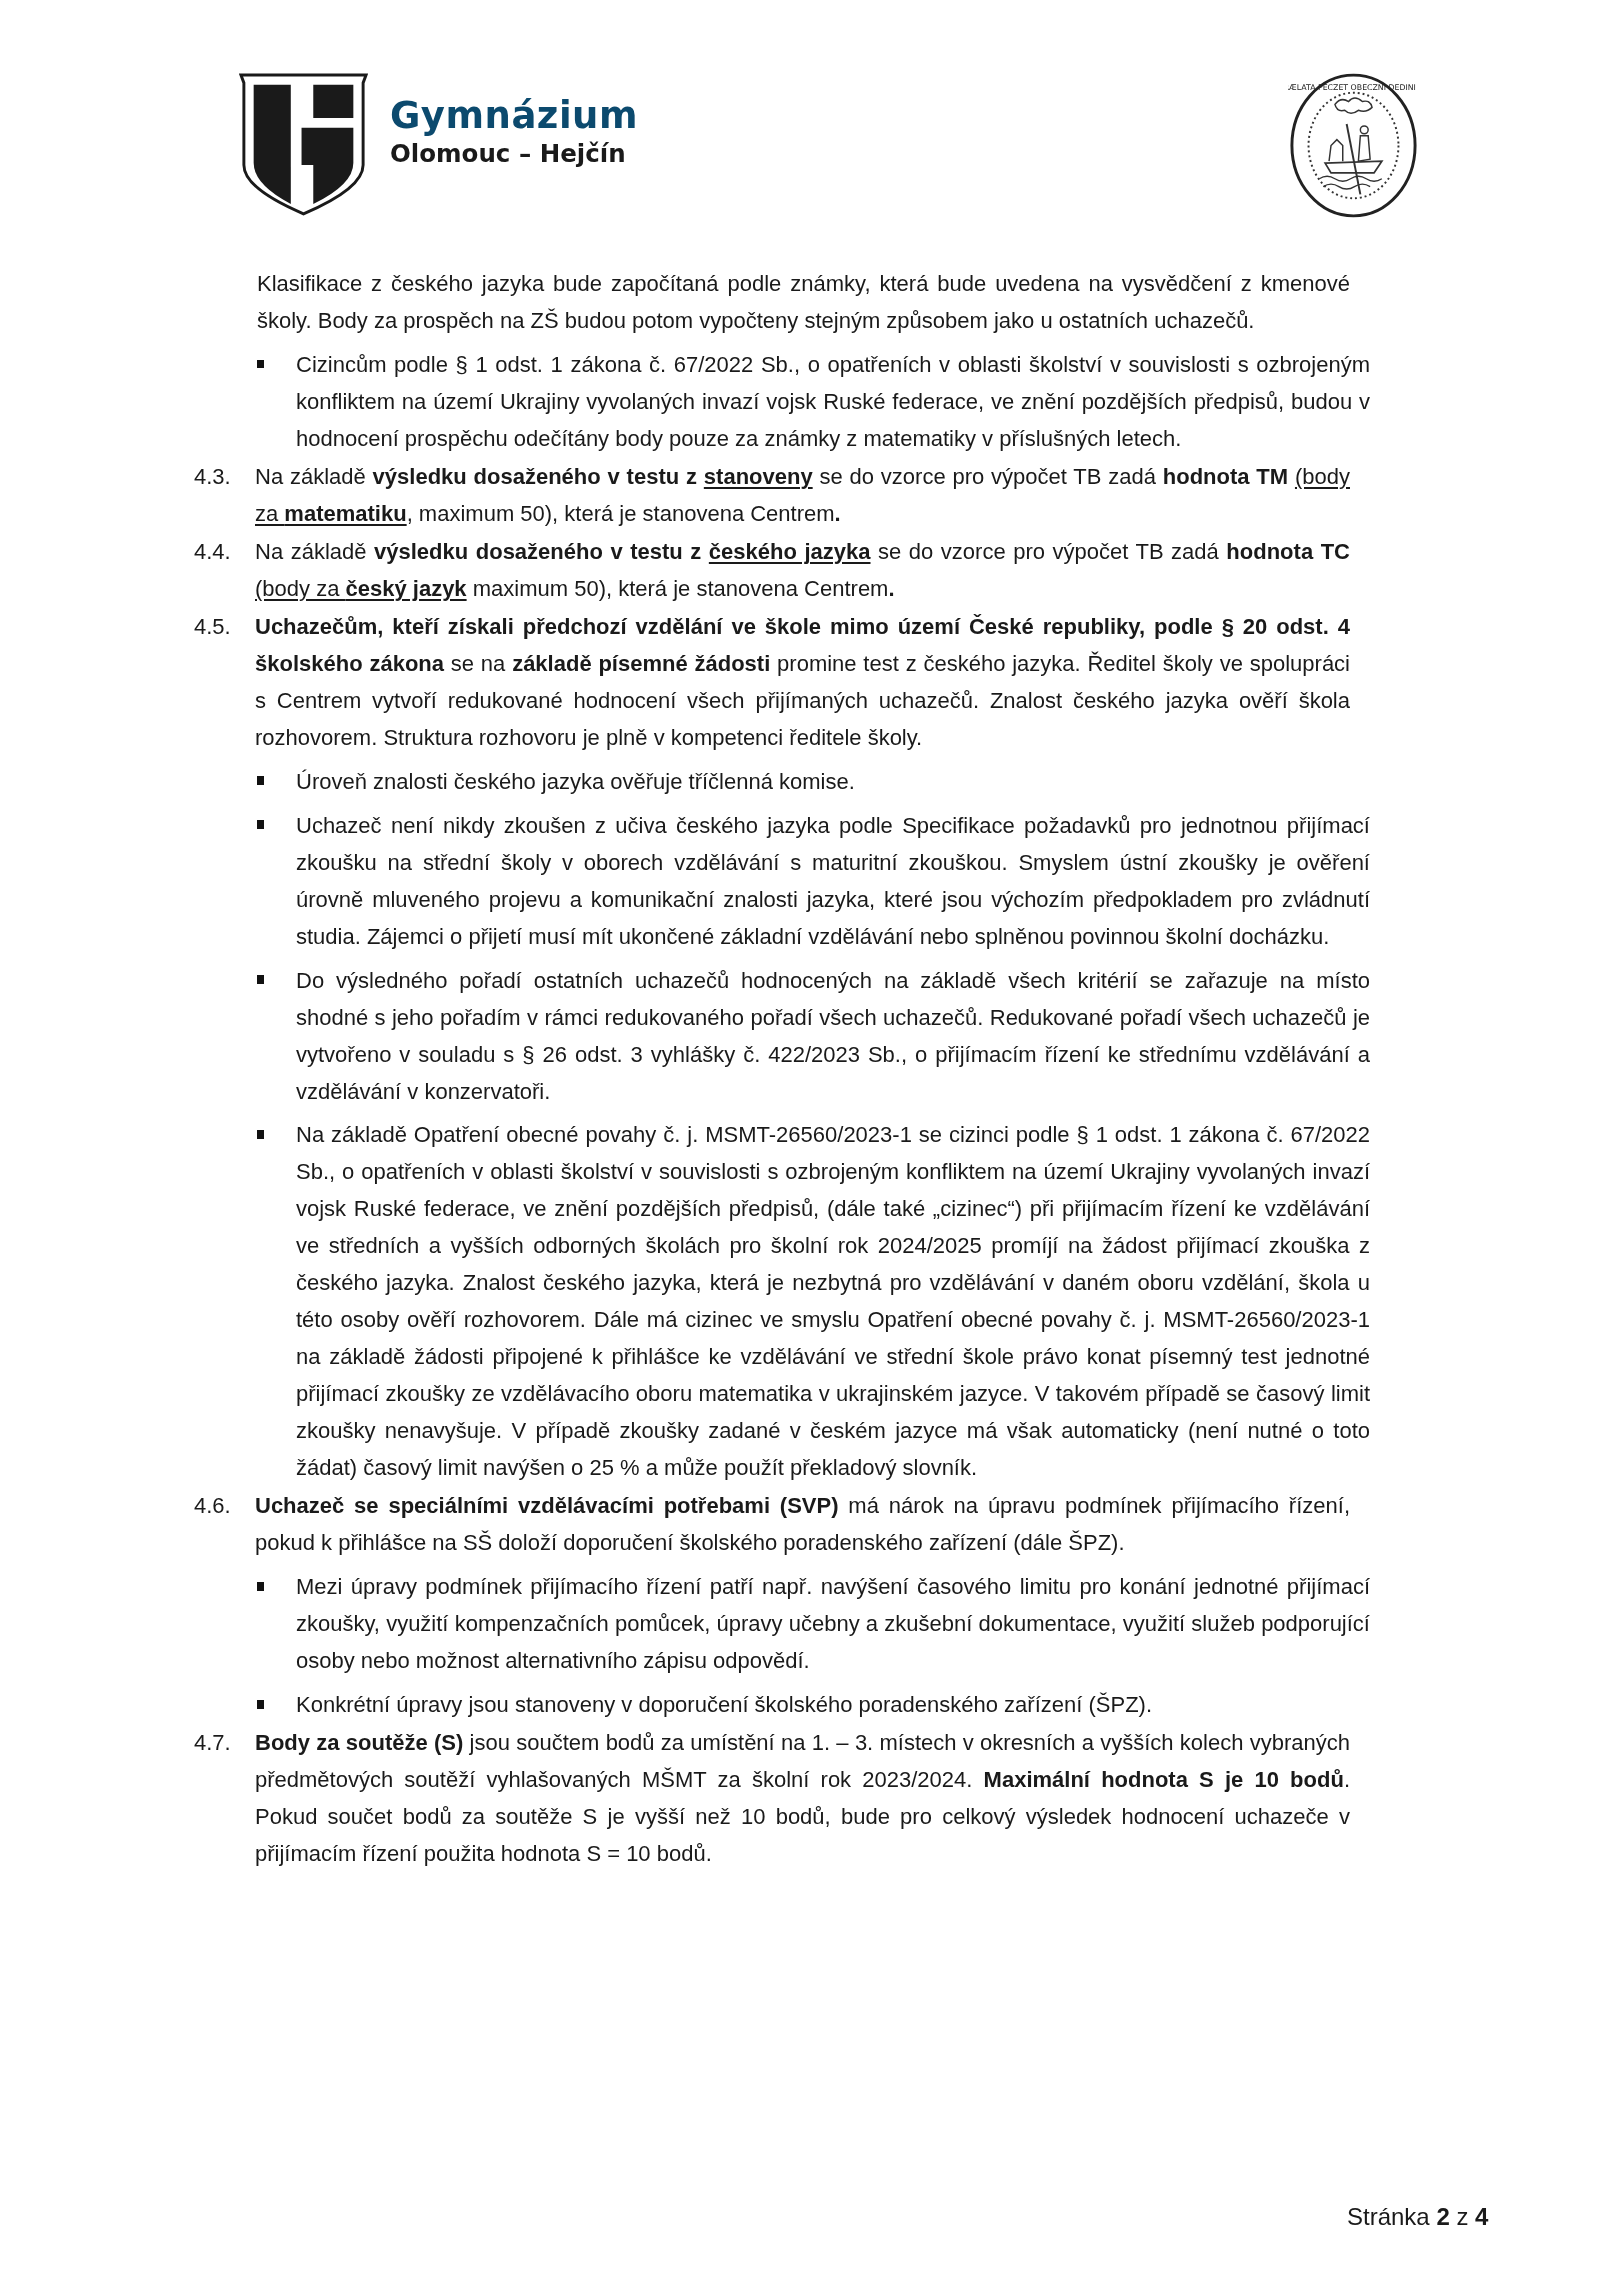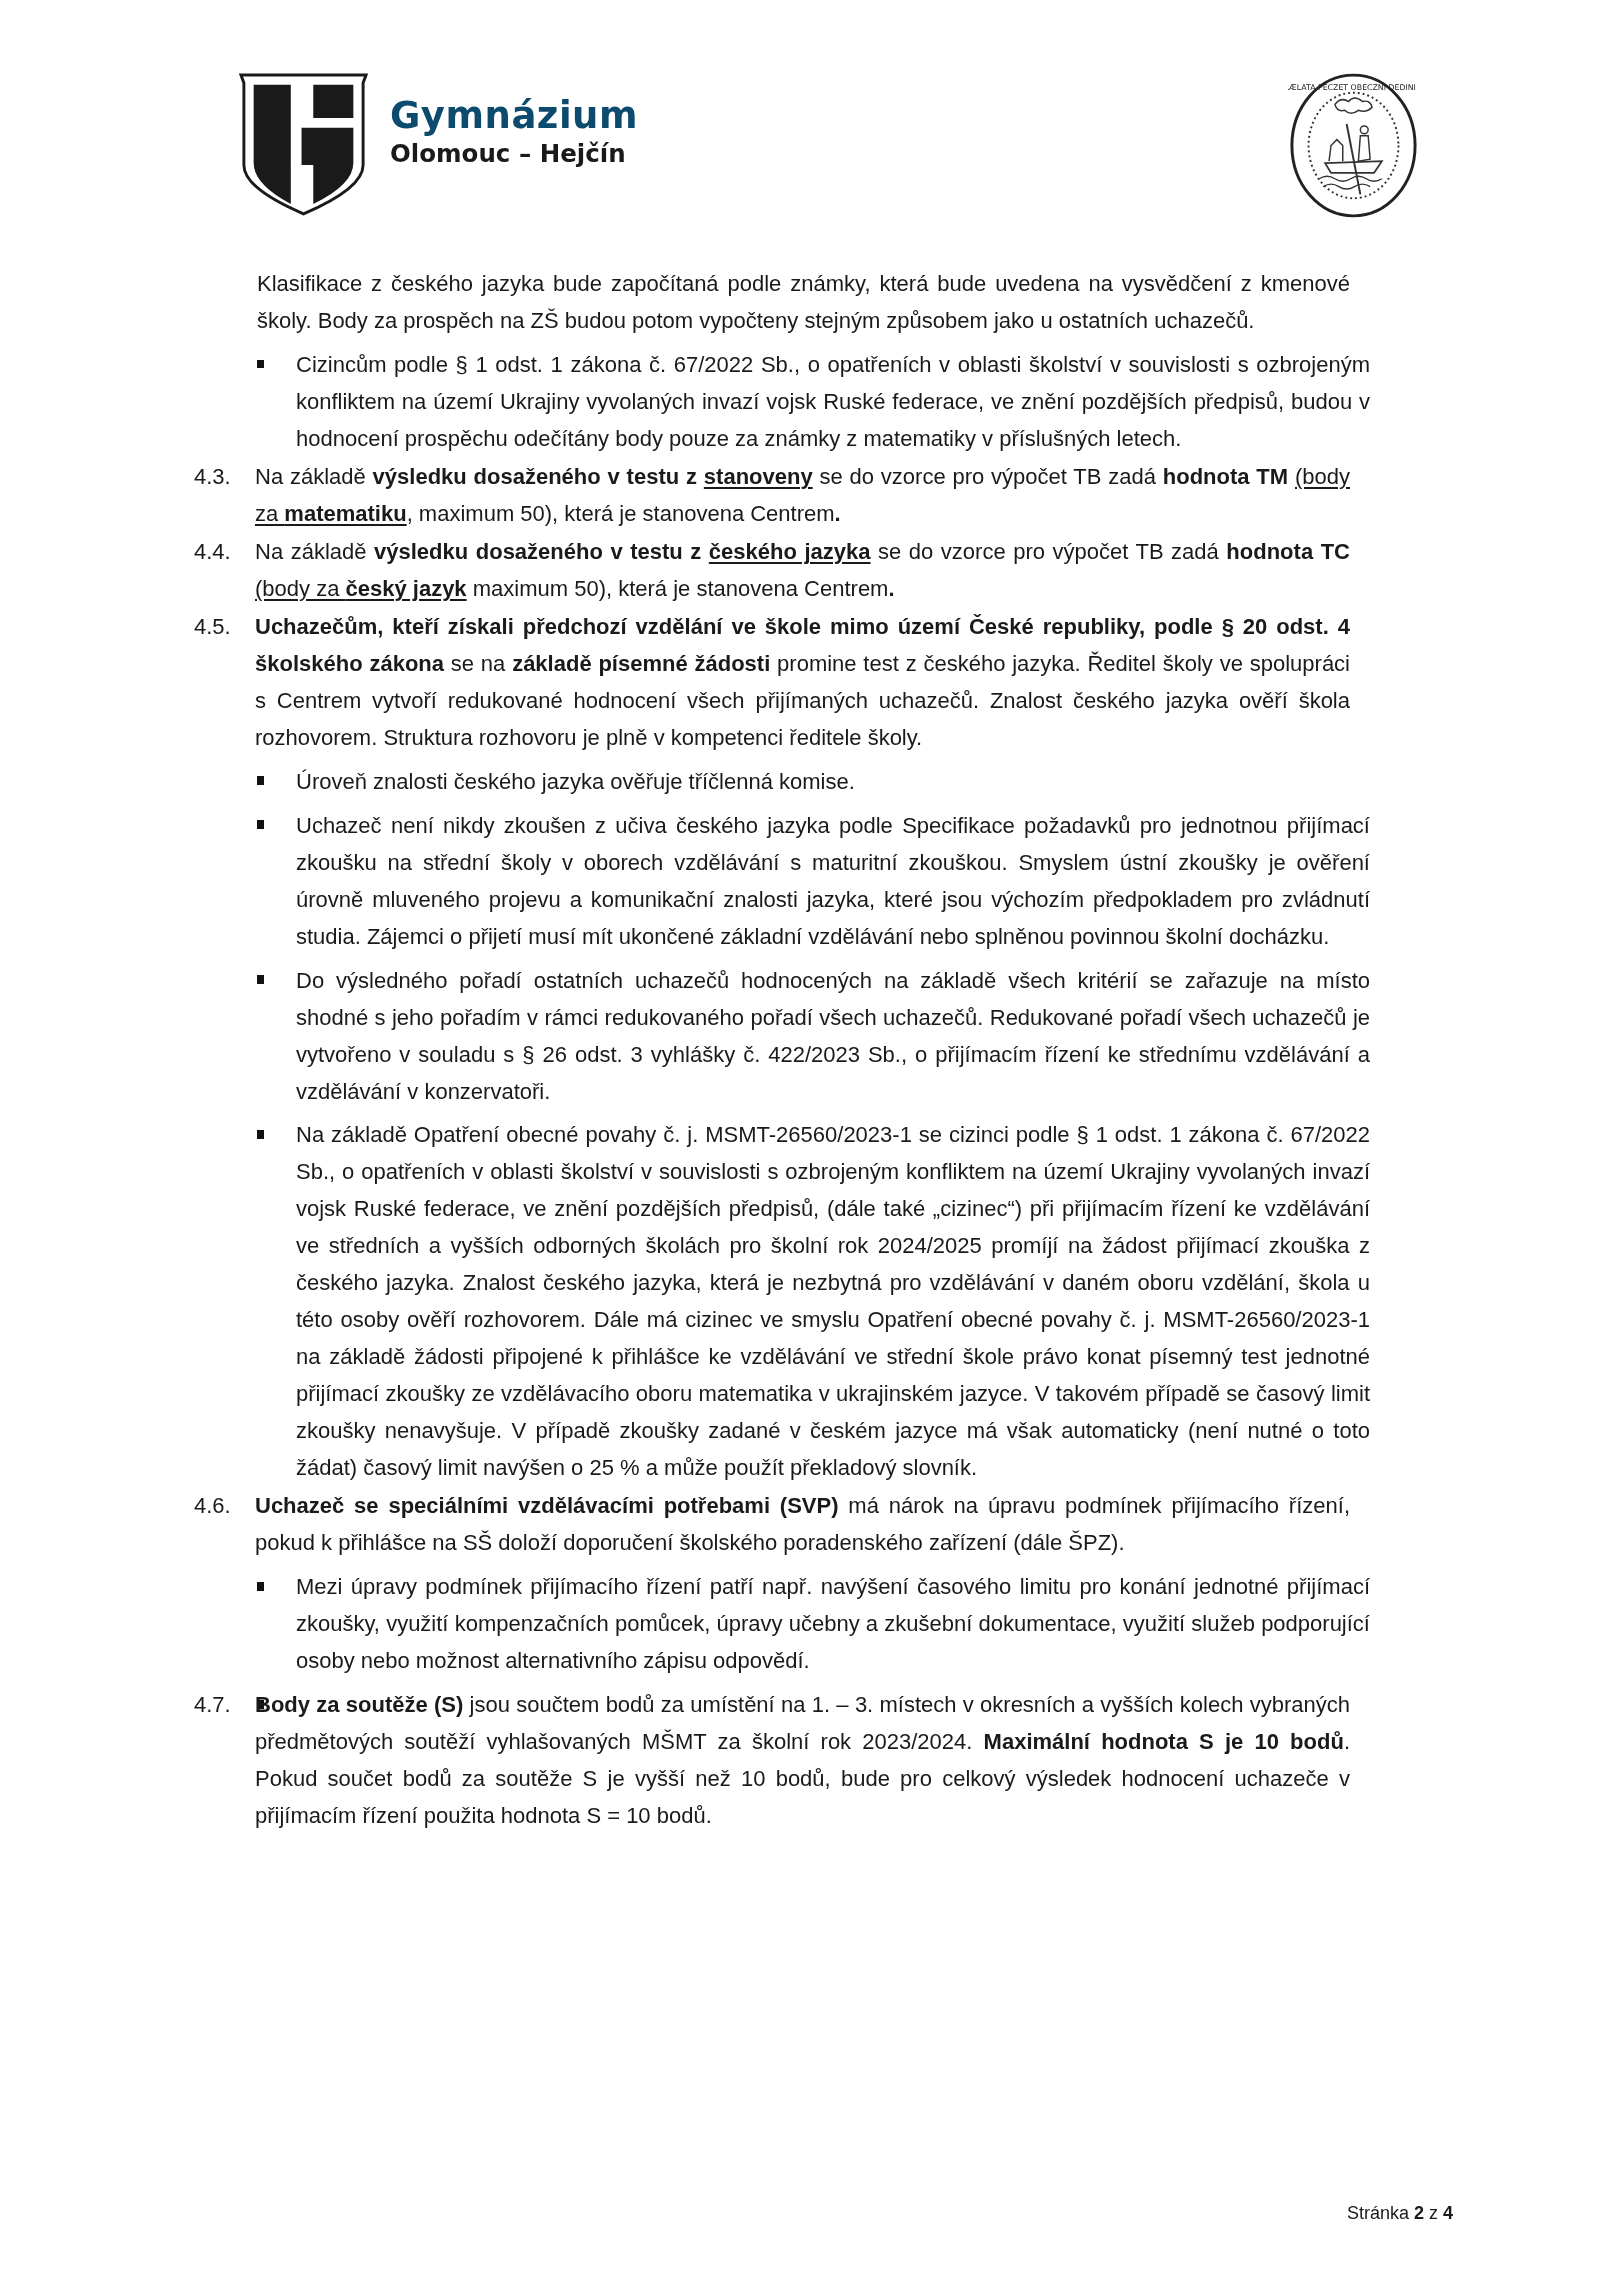--- a/index.html
+++ b/index.html
@@ -17,21 +17,21 @@
 
   .content { position: absolute; left: 0; top: 265px; width: 1448px; }
   .p { font-size: 22px; line-height: 37px; text-align: justify; }
   .sec { position: relative; padding-left: 255px; padding-right: 98px; margin-top: 1px; }
   .sec .num { position: absolute; left: 194px; top: 0; }
   .cont { padding-left: 257px; padding-right: 98px; }
   .bl { position: relative; padding-left: 296px; padding-right: 78px; margin-top: 6.9px; }
   .bl .sq { position: absolute; left: 257px; top: 13.7px; width: 6.9px; height: 8.8px; background: #111; }
   .b { font-weight: bold; }
   .u { text-decoration: underline; text-decoration-thickness: 2px; text-underline-offset: 2.9px; }
-  .footer { position: absolute; left: 1347px; top: 2203px; font-size: 18px; color: #1a1a1a; text-align: center; }
+  .footer { position: absolute; left: 1347px; top: 2203px; font-size: 24px; color: #1a1a1a; text-align: center; }
   .footer .b { font-weight: bold; }
 </style>
 </head>
 <body>
 
 <div class="header">
   <svg class="logo" viewBox="0 0 132 152">
     <path d="M2 8 L130 8 L127 16 L127 100 Q127 124 66 150 Q5 124 5 100 L5 16 Z" fill="#fff" stroke="#1a1a1a" stroke-width="3"></path>
     <path d="M15 18 L53 18 L53 140 Q15 120 15 98 Z" fill="#1a1a1a"></path>
     <path d="M76 18 L117 18 L117 52 L76 52 Z" fill="#1a1a1a"></path>
@@ -101,20 +101,21 @@
   <div class="p sec">
     <span class="num">4.6.</span>
     <span class="b">Uchazeč se speciálními vzdělávacími potřebami (SVP)</span><span> má nárok na úpravu podmínek přijímacího řízení, pokud k přihlášce na SŠ doloží doporučení školského poradenského zařízení (dále ŠPZ).</span>
   </div>
   <div class="p bl">
     <span class="sq"></span>
     <span>Mezi úpravy podmínek přijímacího řízení patří např. navýšení časového limitu pro konání jednotné přijímací zkoušky, využití kompenzačních pomůcek, úpravy učebny a zkušební dokumentace, využití služeb podporující osoby nebo možnost alternativního zápisu odpovědí.</span>
   </div>
   <div class="p bl">
     <span class="sq"></span>
+    <span>Konkrétní úpravy jsou stanoveny v doporučení školského poradenského zařízení (ŠPZ).</span>
   </div>
 
   <div class="p sec">
     <span class="num">4.7.</span>
     <span class="b">Body za soutěže (S)</span><span> jsou součtem bodů za umístění na 1. – 3. místech v okresních a vyšších kolech vybraných předmětových soutěží vyhlašovaných MŠMT za školní rok 2023/2024. </span><span class="b">Maximální hodnota S je 10 bodů</span><span>. Pokud součet bodů za soutěže S je vyšší než 10 bodů, bude pro celkový výsledek hodnocení uchazeče v přijímacím řízení použita hodnota S = 10 bodů.</span>
   </div>
 </div>
 
 <div class="footer">
   <span>Stránka </span><span class="b">2</span><span> z </span><span class="b">4</span>

